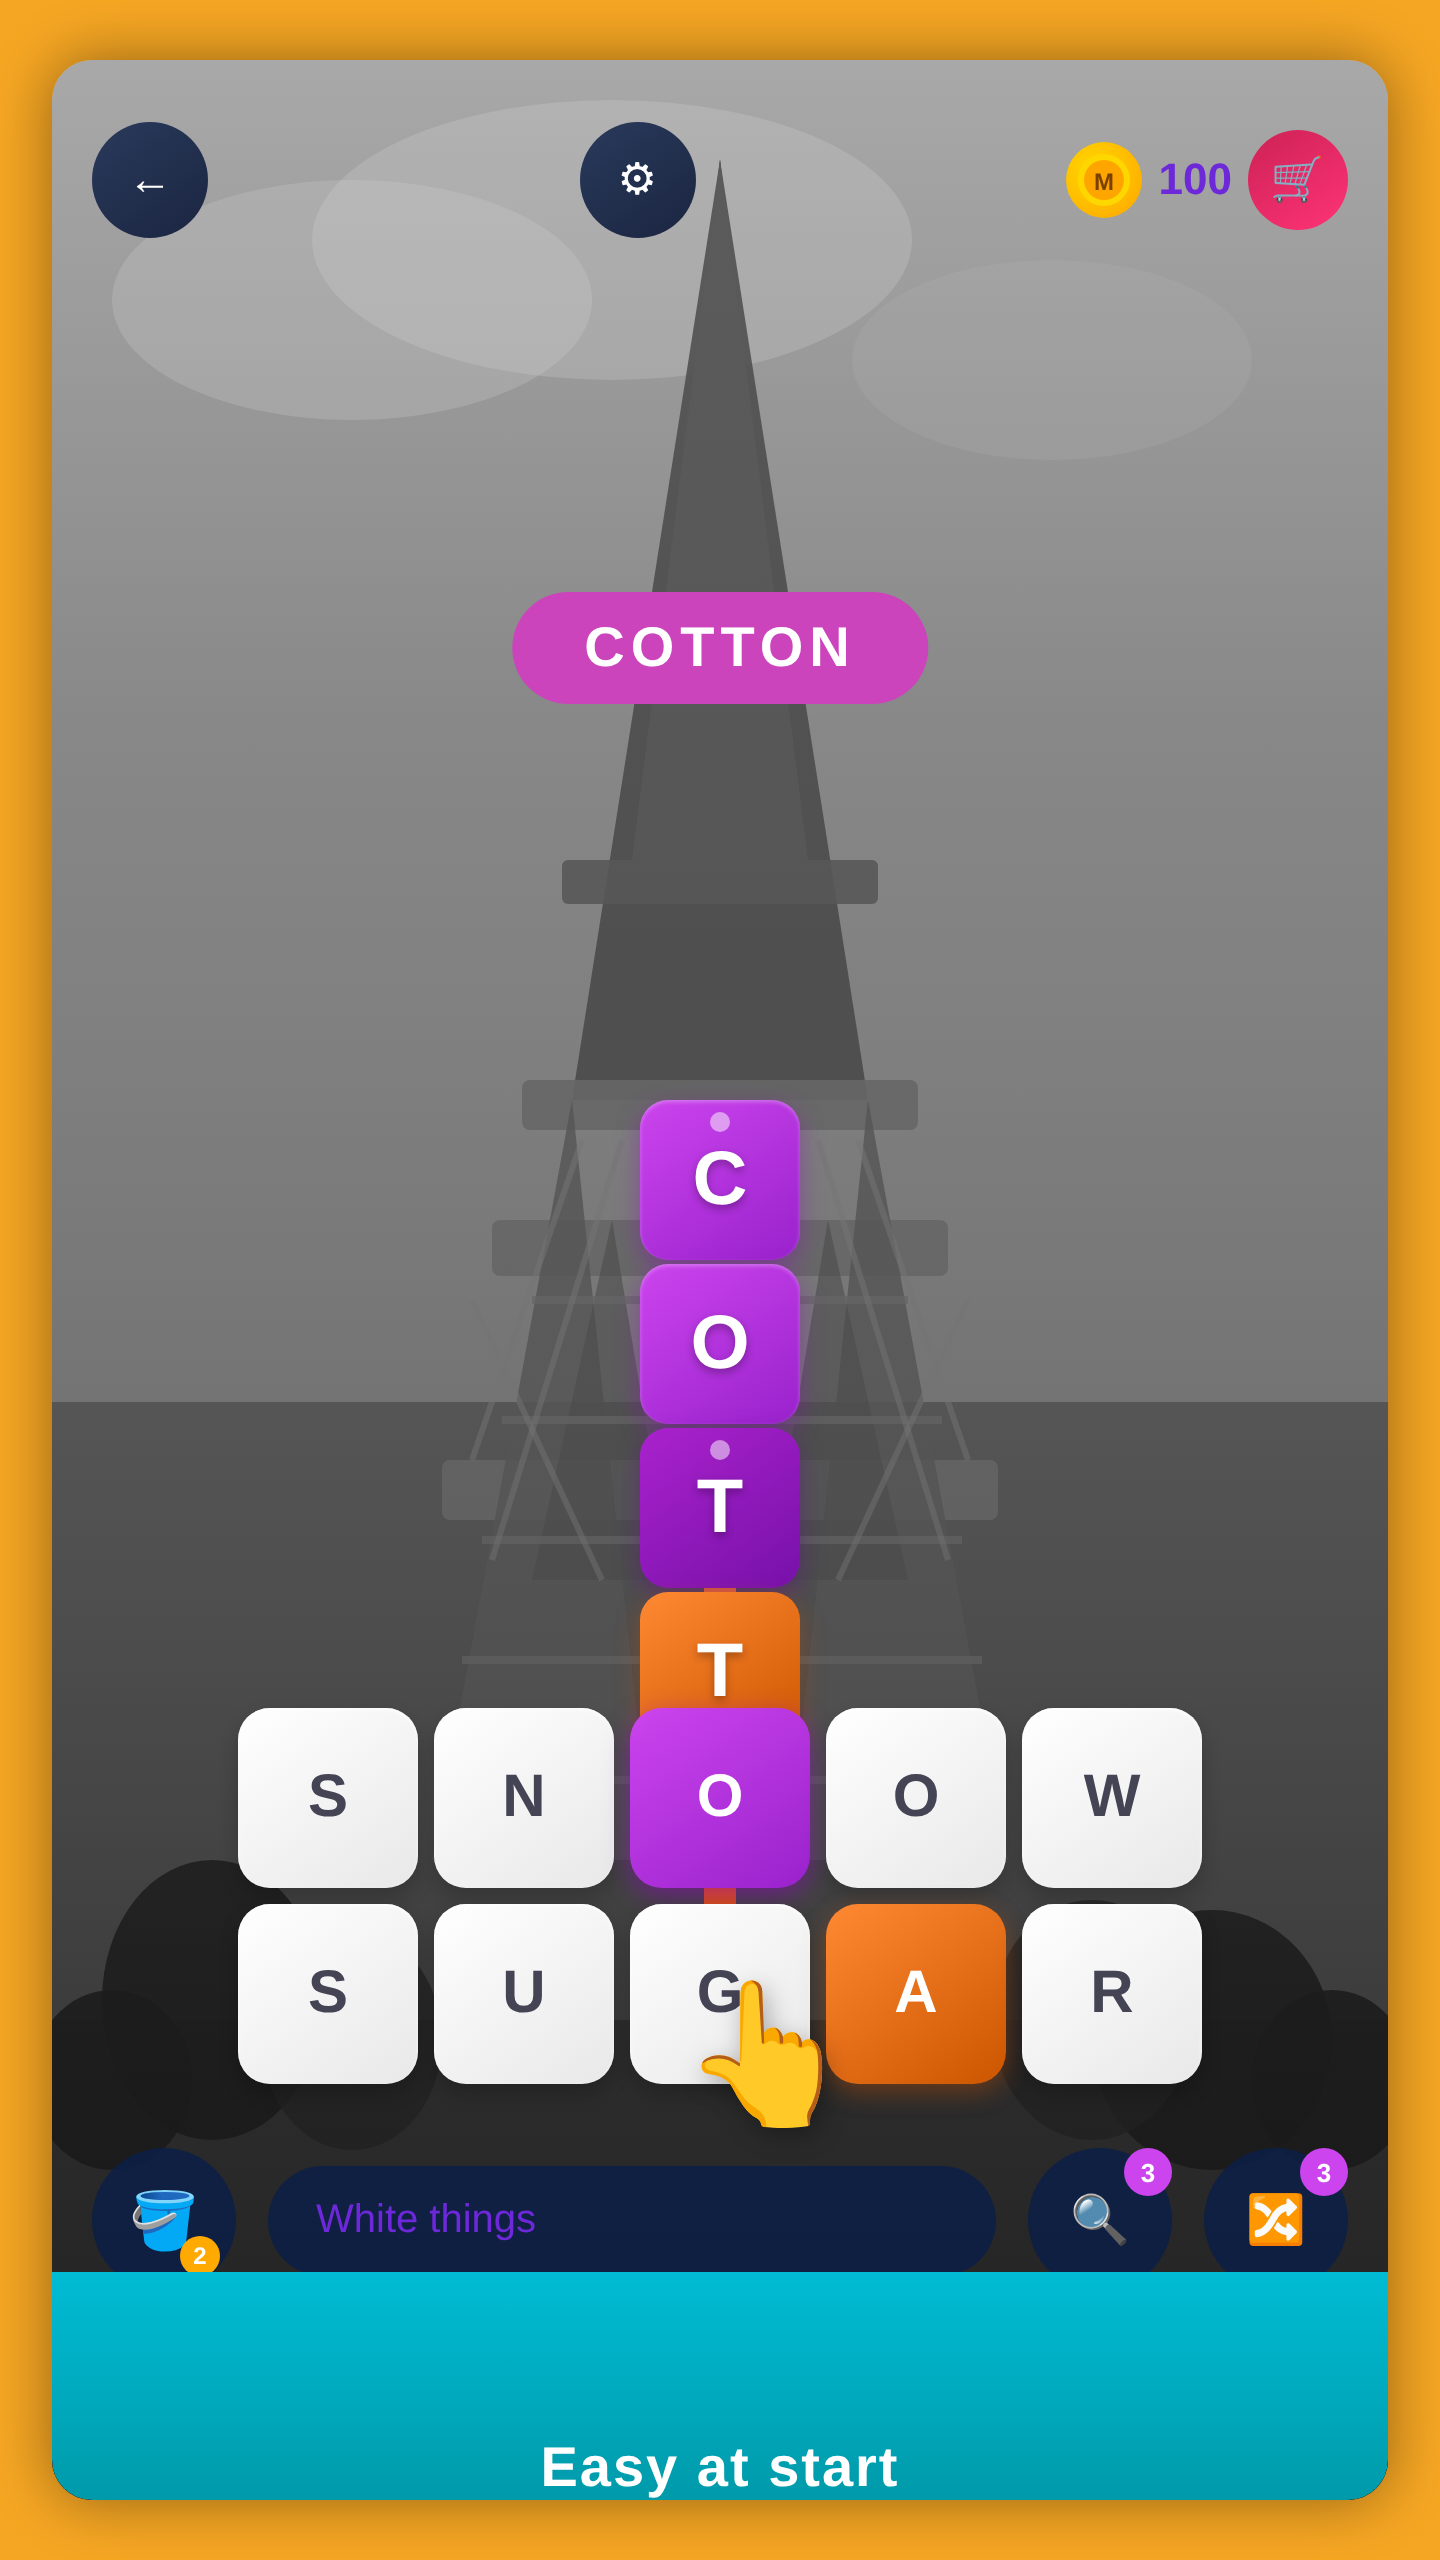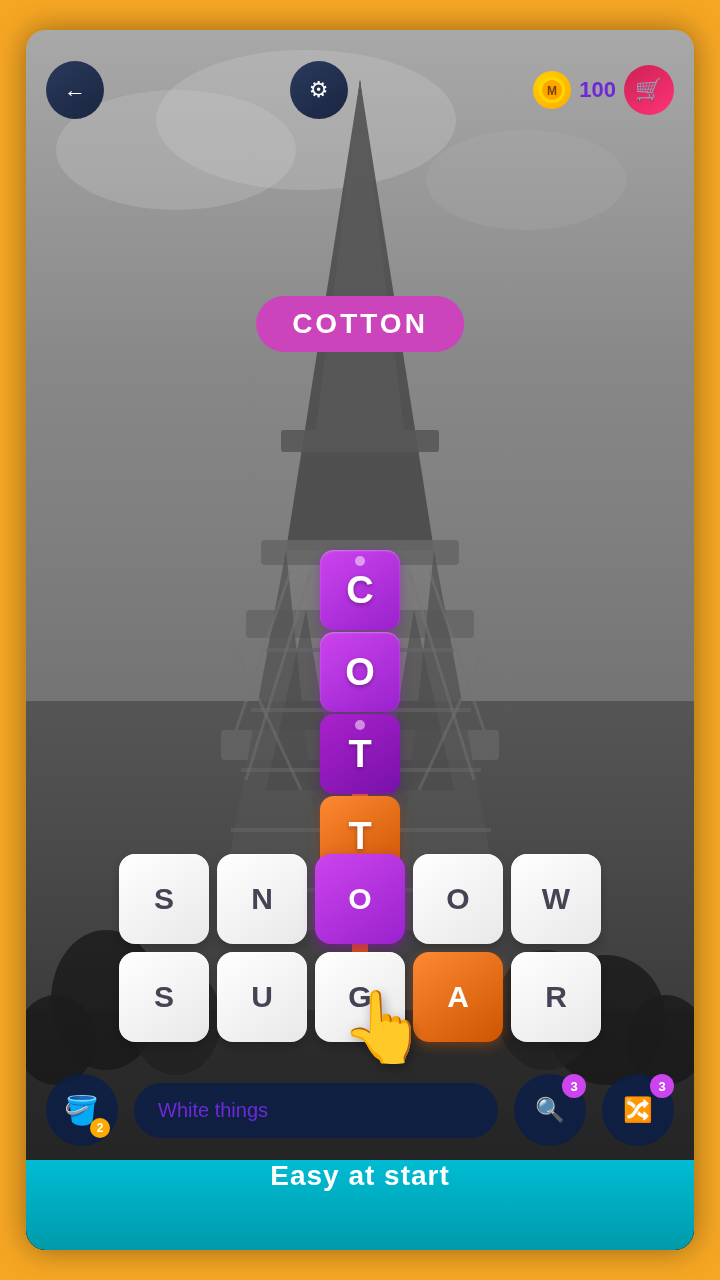--- a/index.html
+++ b/index.html
@@ -308,25 +308,25 @@
       border-radius: 50%;
       display: flex;
       align-items: center;
       justify-content: center;
     }
 
     
     .bottom-teal {
       position: absolute;
       bottom: 0; left: 0; right: 0;
-      height: 90px;
+      height: 114px;
       background: linear-gradient(180deg, #00bcd4, #009aaa);
       border-radius: 0 0 20px 20px;
       display: flex;
-      align-items: flex-start;
+      align-items: flex-end;
       justify-content: center;
       z-index: 10;
     }
     .bottom-teal-text {
       color: white;
       font-size: 28px;
       font-weight: bold;
       letter-spacing: 1px;
     }
 

